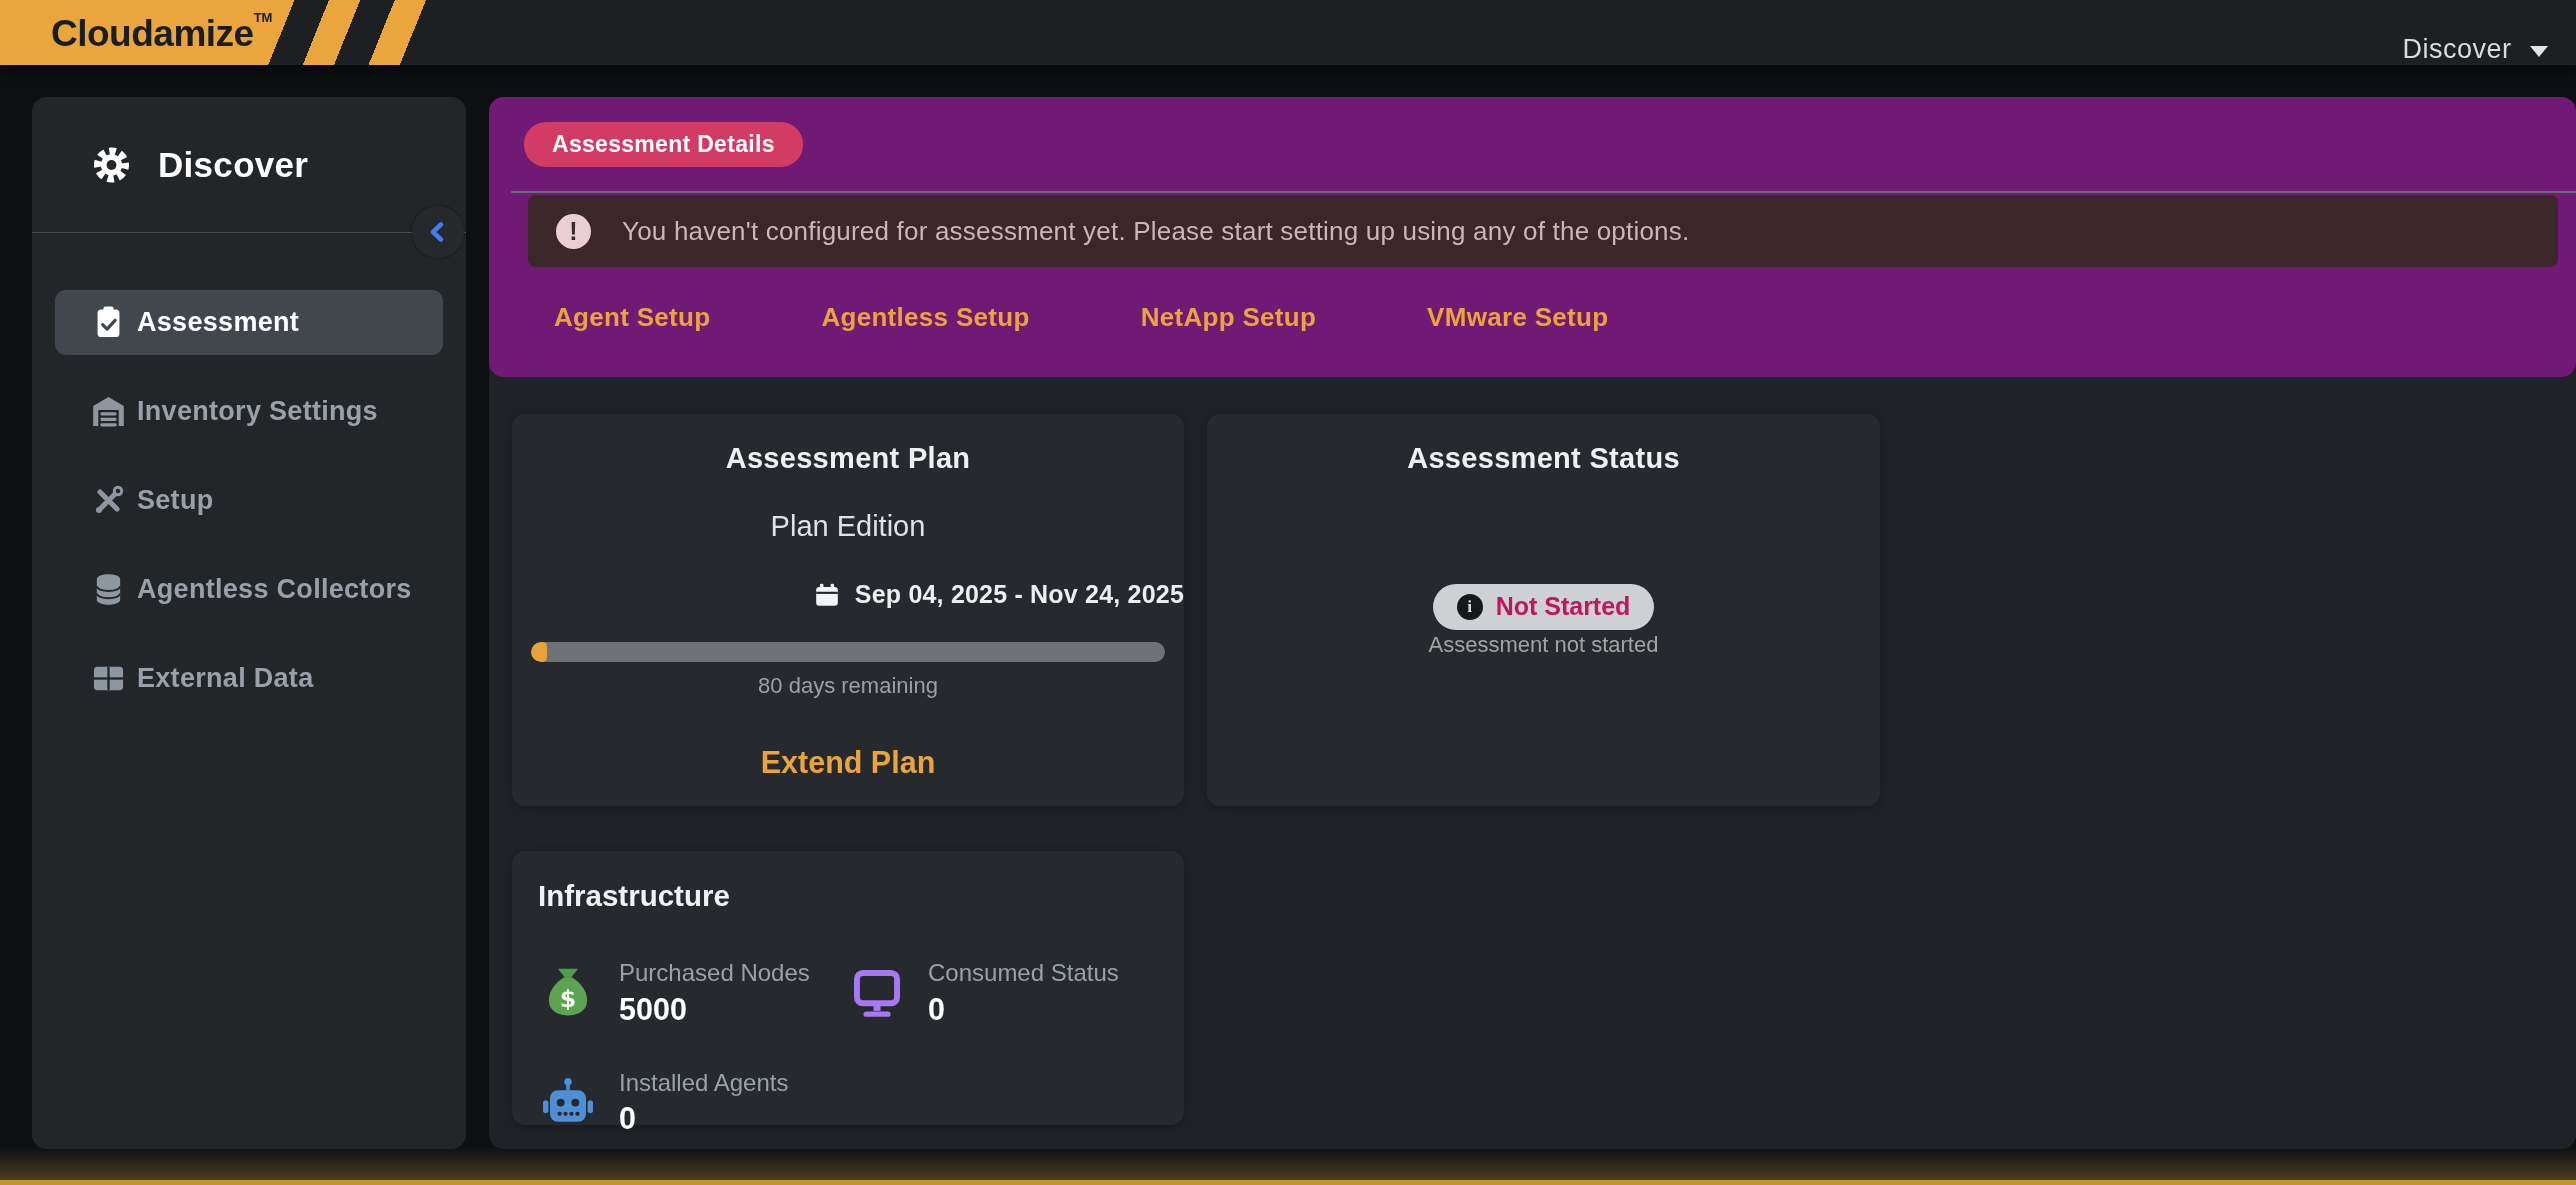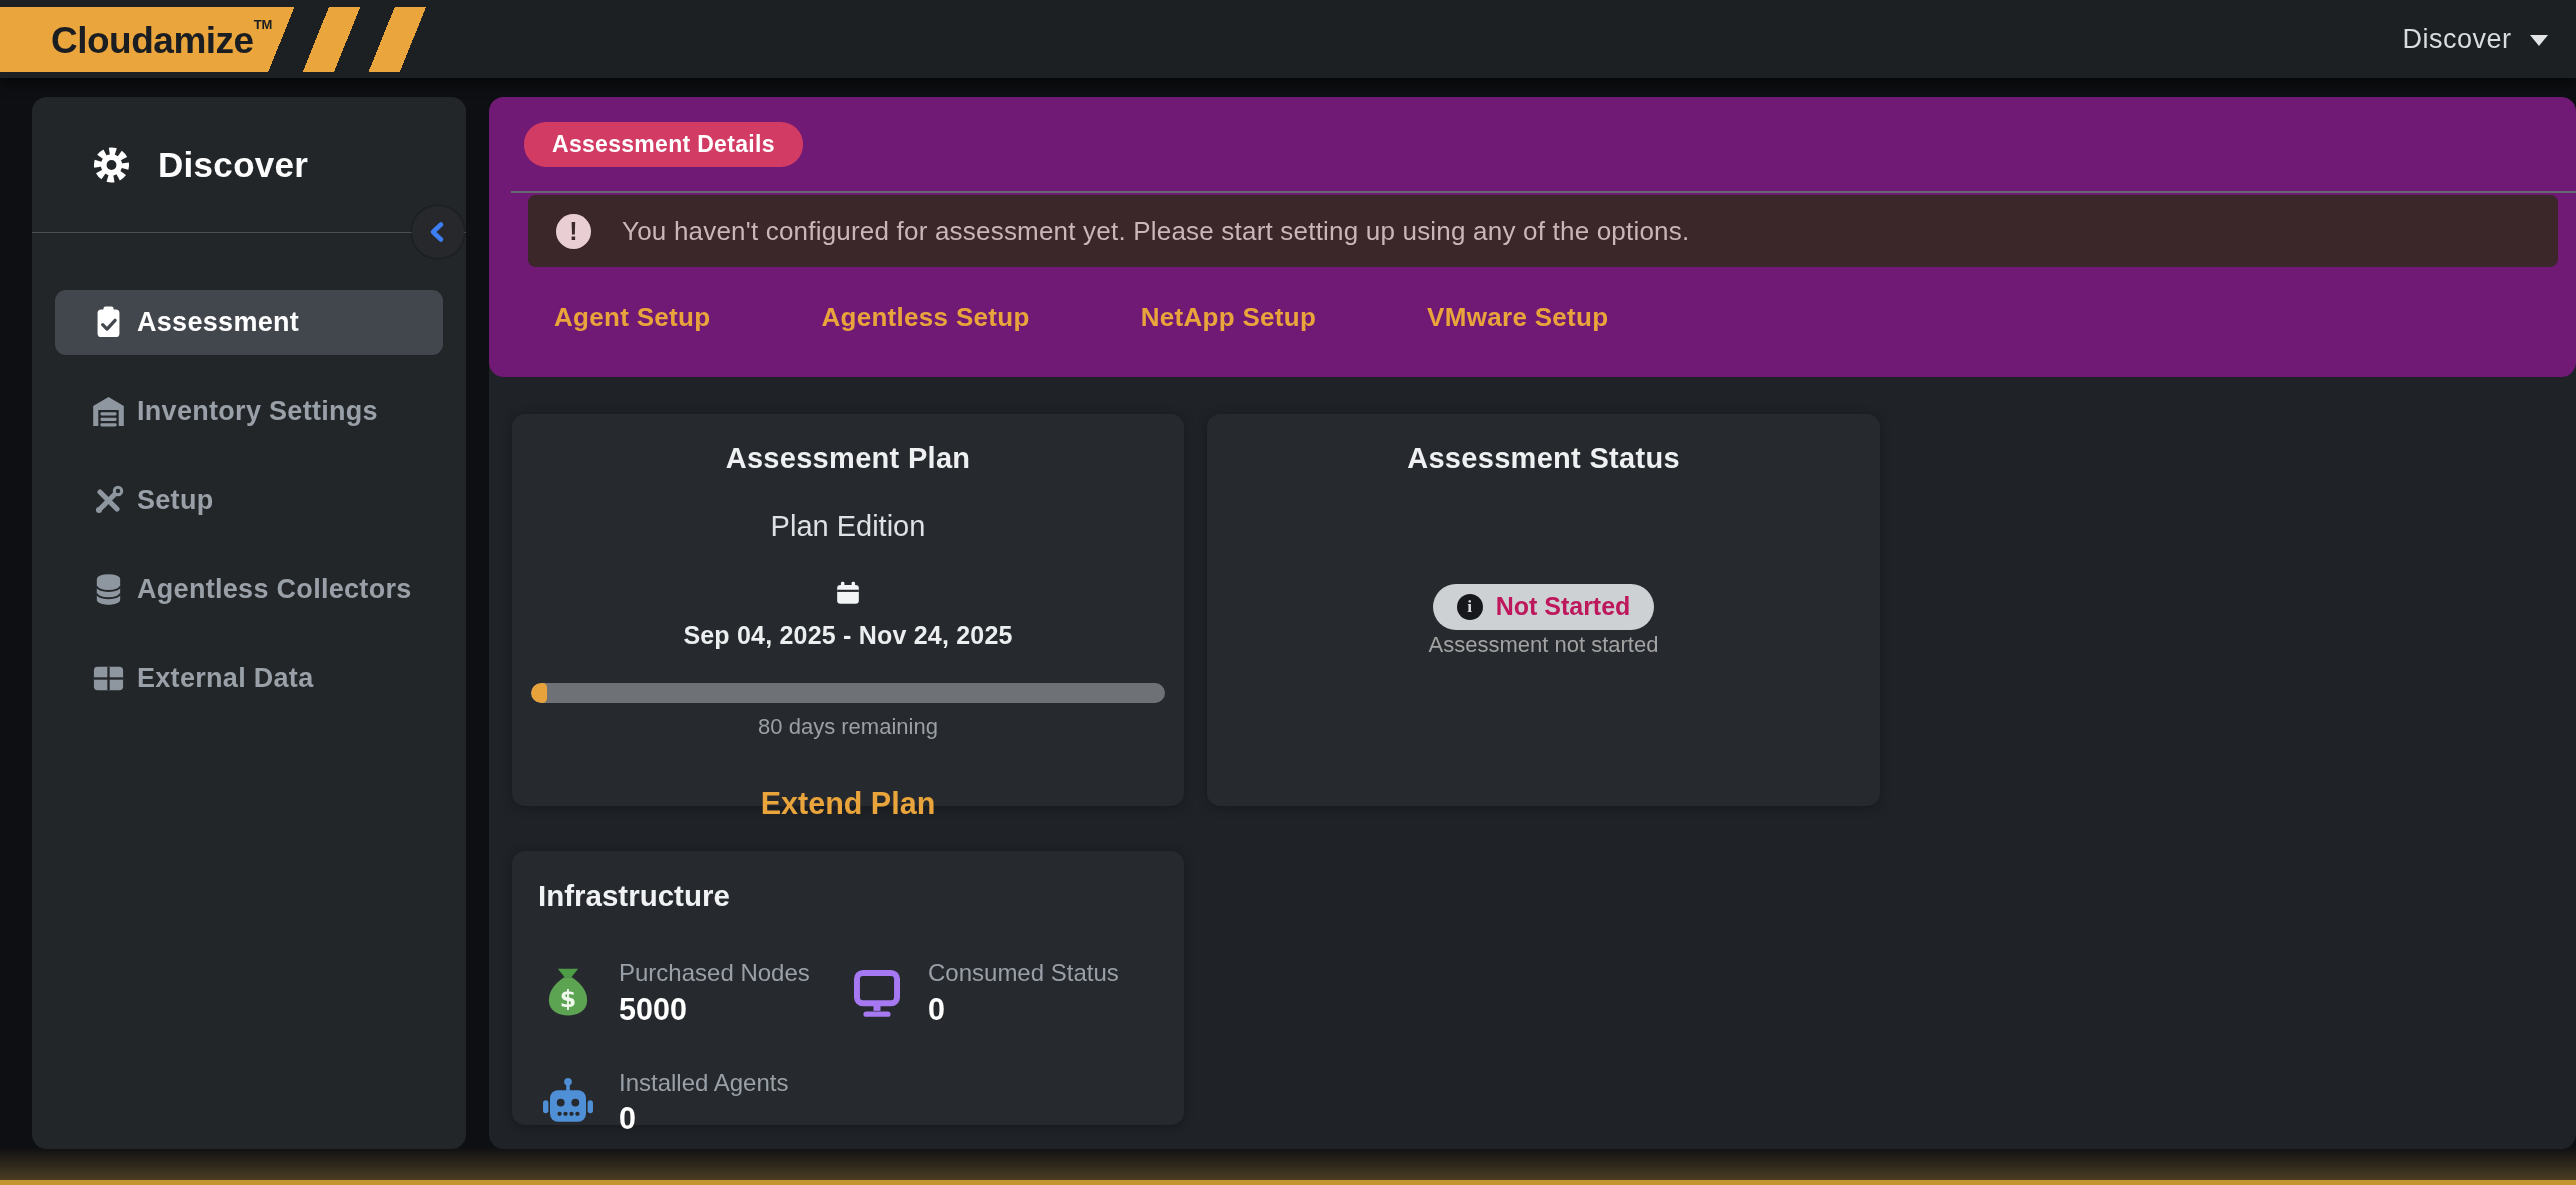--- a/index.html
+++ b/index.html
@@ -5,22 +5,22 @@
   * { margin:0; padding:0; box-sizing:border-box; }
   html,body { background:#0e0f12; }
   body {
     width:2576px; height:1186px; position:relative; overflow:hidden;
     font-family:"Liberation Sans", sans-serif;
     -webkit-font-smoothing:antialiased;
   }
 
   
   .topbar {
-    position:absolute; left:0; top:0; width:2576px; height:78px;
-    background:#1d2023; display:flex; align-items:center; justify-content:space-between;
+    position:absolute; left:0; top:0; width:2576px; height:65px;
+    background:#1d2023; display:flex; align-items:flex-end; justify-content:space-between;
     box-shadow:0 5.5px 13px rgba(0,0,0,.55); z-index:5;
   }
   .logo {
     width:441px; height:65px; display:flex; align-items:center;
     background:linear-gradient(112deg,
       #eaa63c 0px, #eaa63c 273px,
       #1d2023 273px, #1d2023 305px,
       #eaa63c 305px, #eaa63c 334px,
       #1d2023 334px, #1d2023 366px,
       #eaa63c 366px, #eaa63c 395px,
@@ -98,21 +98,21 @@
   .card {
     position:absolute; background:#26292d; border-radius:13px;
     box-shadow:0 1.8px 11px rgba(0,0,0,.28);
   }
   .card-title { text-align:center; margin-top:28px; font-size:29px; font-weight:600; color:#eef0f2; letter-spacing:0.3px; }
   .plan-card   { left:23px;  top:317px; width:672px; height:392px; }
   .status-card { left:718px; top:317px; width:673px; height:392px; display:flex; flex-direction:column; align-items:center; }
   .infra-card  { left:23px;  top:754px; width:672px; height:274px; }
 
   .plan-edition { text-align:center; margin-top:35px; font-size:29px; color:#dfe2e5; }
-  .plan-dates { display:flex; align-items:center; justify-content:center; gap:14.8px; margin-top:37px; color:#eceef0;flex-direction:column; }
+  .plan-dates { display:flex; align-items:center; justify-content:flex-end; gap:14.8px; margin-top:37px; color:#eceef0; }
   .plan-dates .date-text { font-size:25px; font-weight:700; letter-spacing:0.2px; }
   .progress-track {
     margin:33px 19.4px 0 19.4px; height:20.3px; border-radius:10.2px; background:#6e7176; overflow:hidden; position:relative;
   }
   .progress-fill { height:100%; background:#e8a23c; border-radius:10.2px 4.6px 4.6px 10.2px; }
   .days-remaining { text-align:center; margin-top:11px; font-size:22px; color:#9aa0a6; }
   .extend-link { display:block; text-align:center; margin-top:46px; font-size:30.5px; font-weight:700; color:#e9a43b; text-decoration:none; cursor:pointer; }
 
   .status-pill {
     margin-top:109px; display:inline-flex; align-items:center; gap:13px;

